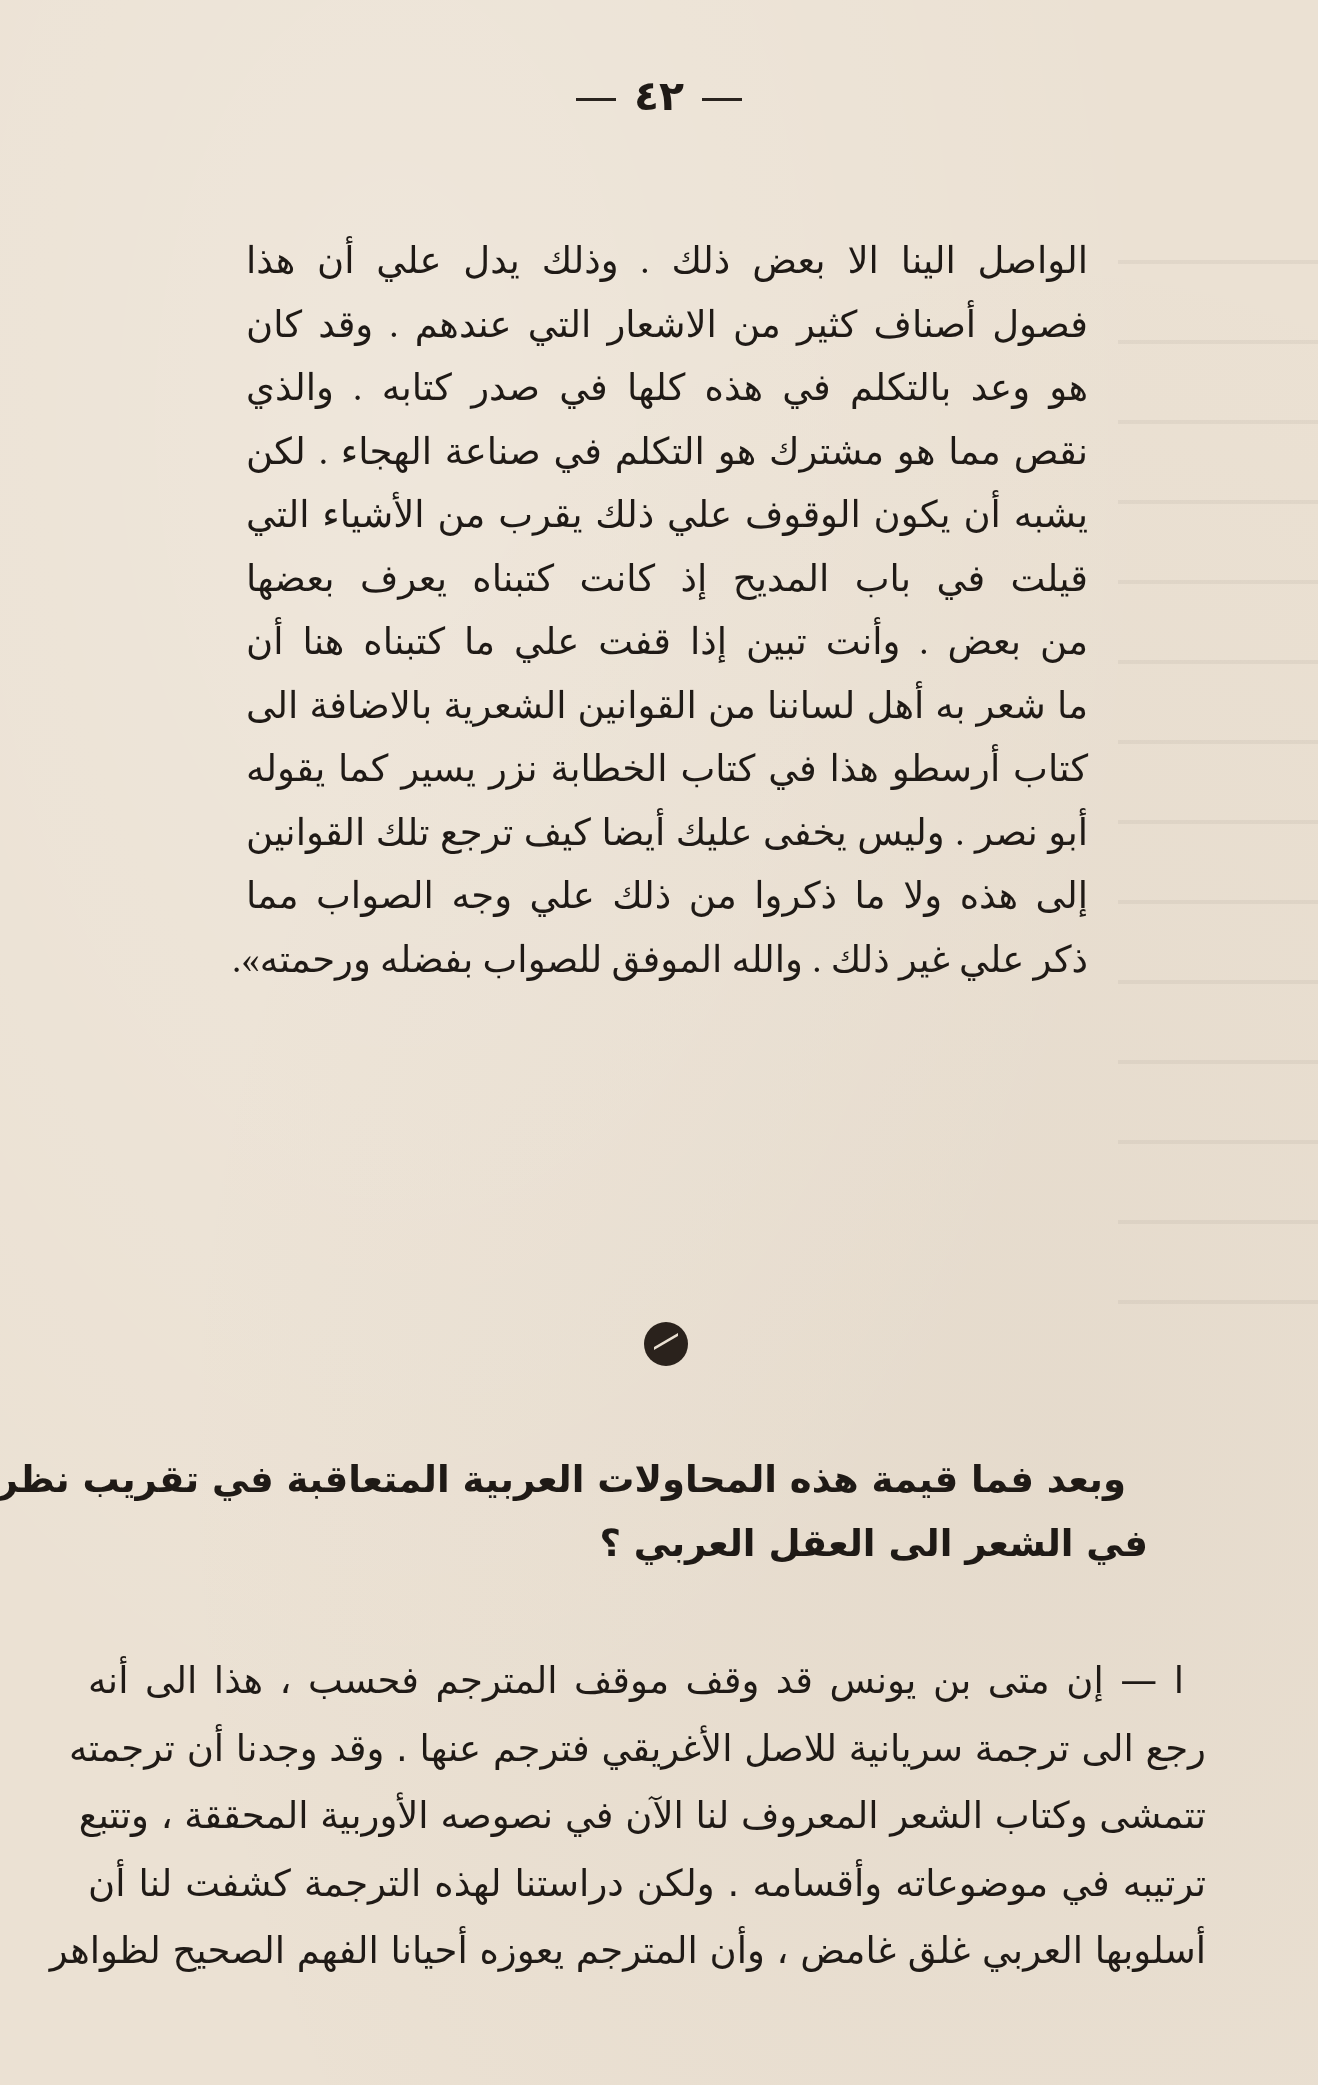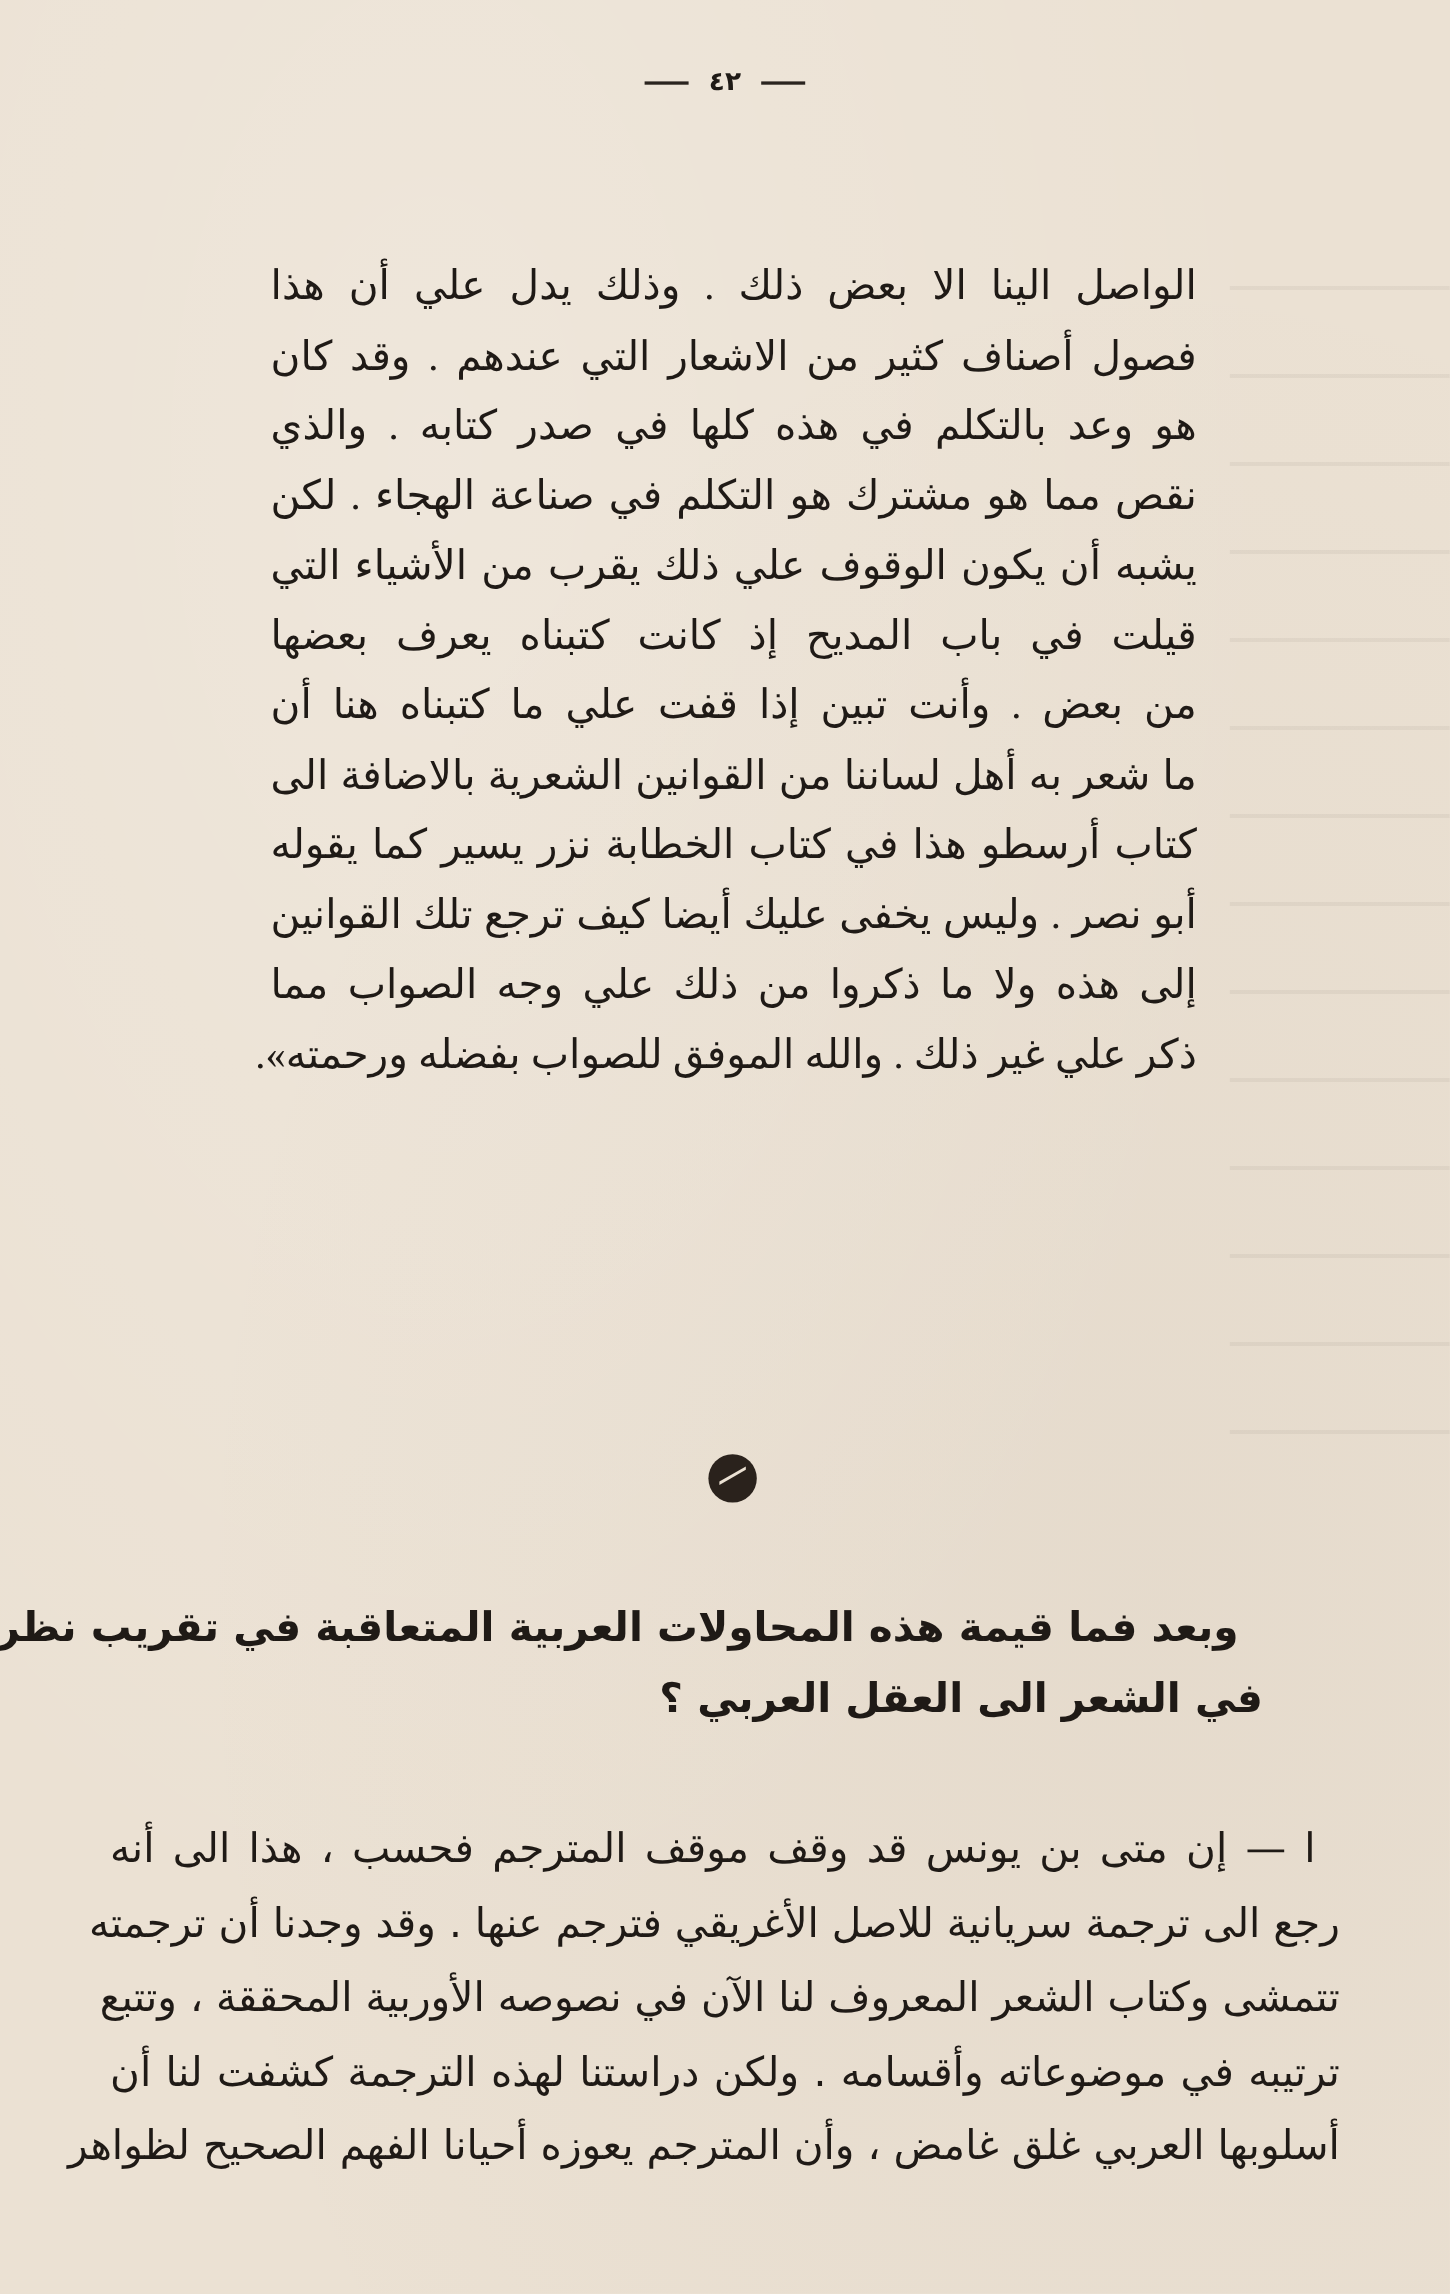--- a/index.html
+++ b/index.html
@@ -28,25 +28,25 @@
       right: 0;
       top: 220px;
       width: 200px;
       height: 1100px;
       opacity: 0.08;
       pointer-events: none;
       background: repeating-linear-gradient(180deg, transparent 0 40px, #6a6055 40px 44px, transparent 44px 80px);
     }
     .page-number {
       position: absolute;
-      top: 60px;
+      top: 72px;
       left: 0;
       width: 100%;
       text-align: center;
-      font-size: 24px;
+      font-size: 41px;
       font-weight: bold;
       direction: ltr;
       letter-spacing: 2px;
     }
     .page-number .dash {
       display: inline-block;
       width: 40px;
       height: 3px;
       background: #2a241f;
       vertical-align: middle;
@@ -99,21 +99,21 @@
       left: 100px;
       width: 1048px;
     }
     .question-block p {
       font-size: 37px;
       line-height: 64px;
       font-weight: bold;
     }
     .point-block {
       top: 1647px;
-      left: 100px;
+      left: 88px;
       width: 1118px;
     }
     .point-block p {
       font-size: 37px;
       line-height: 67.5px;
     }
     .indent {
       padding-right: 22px;
     }
   </style>

